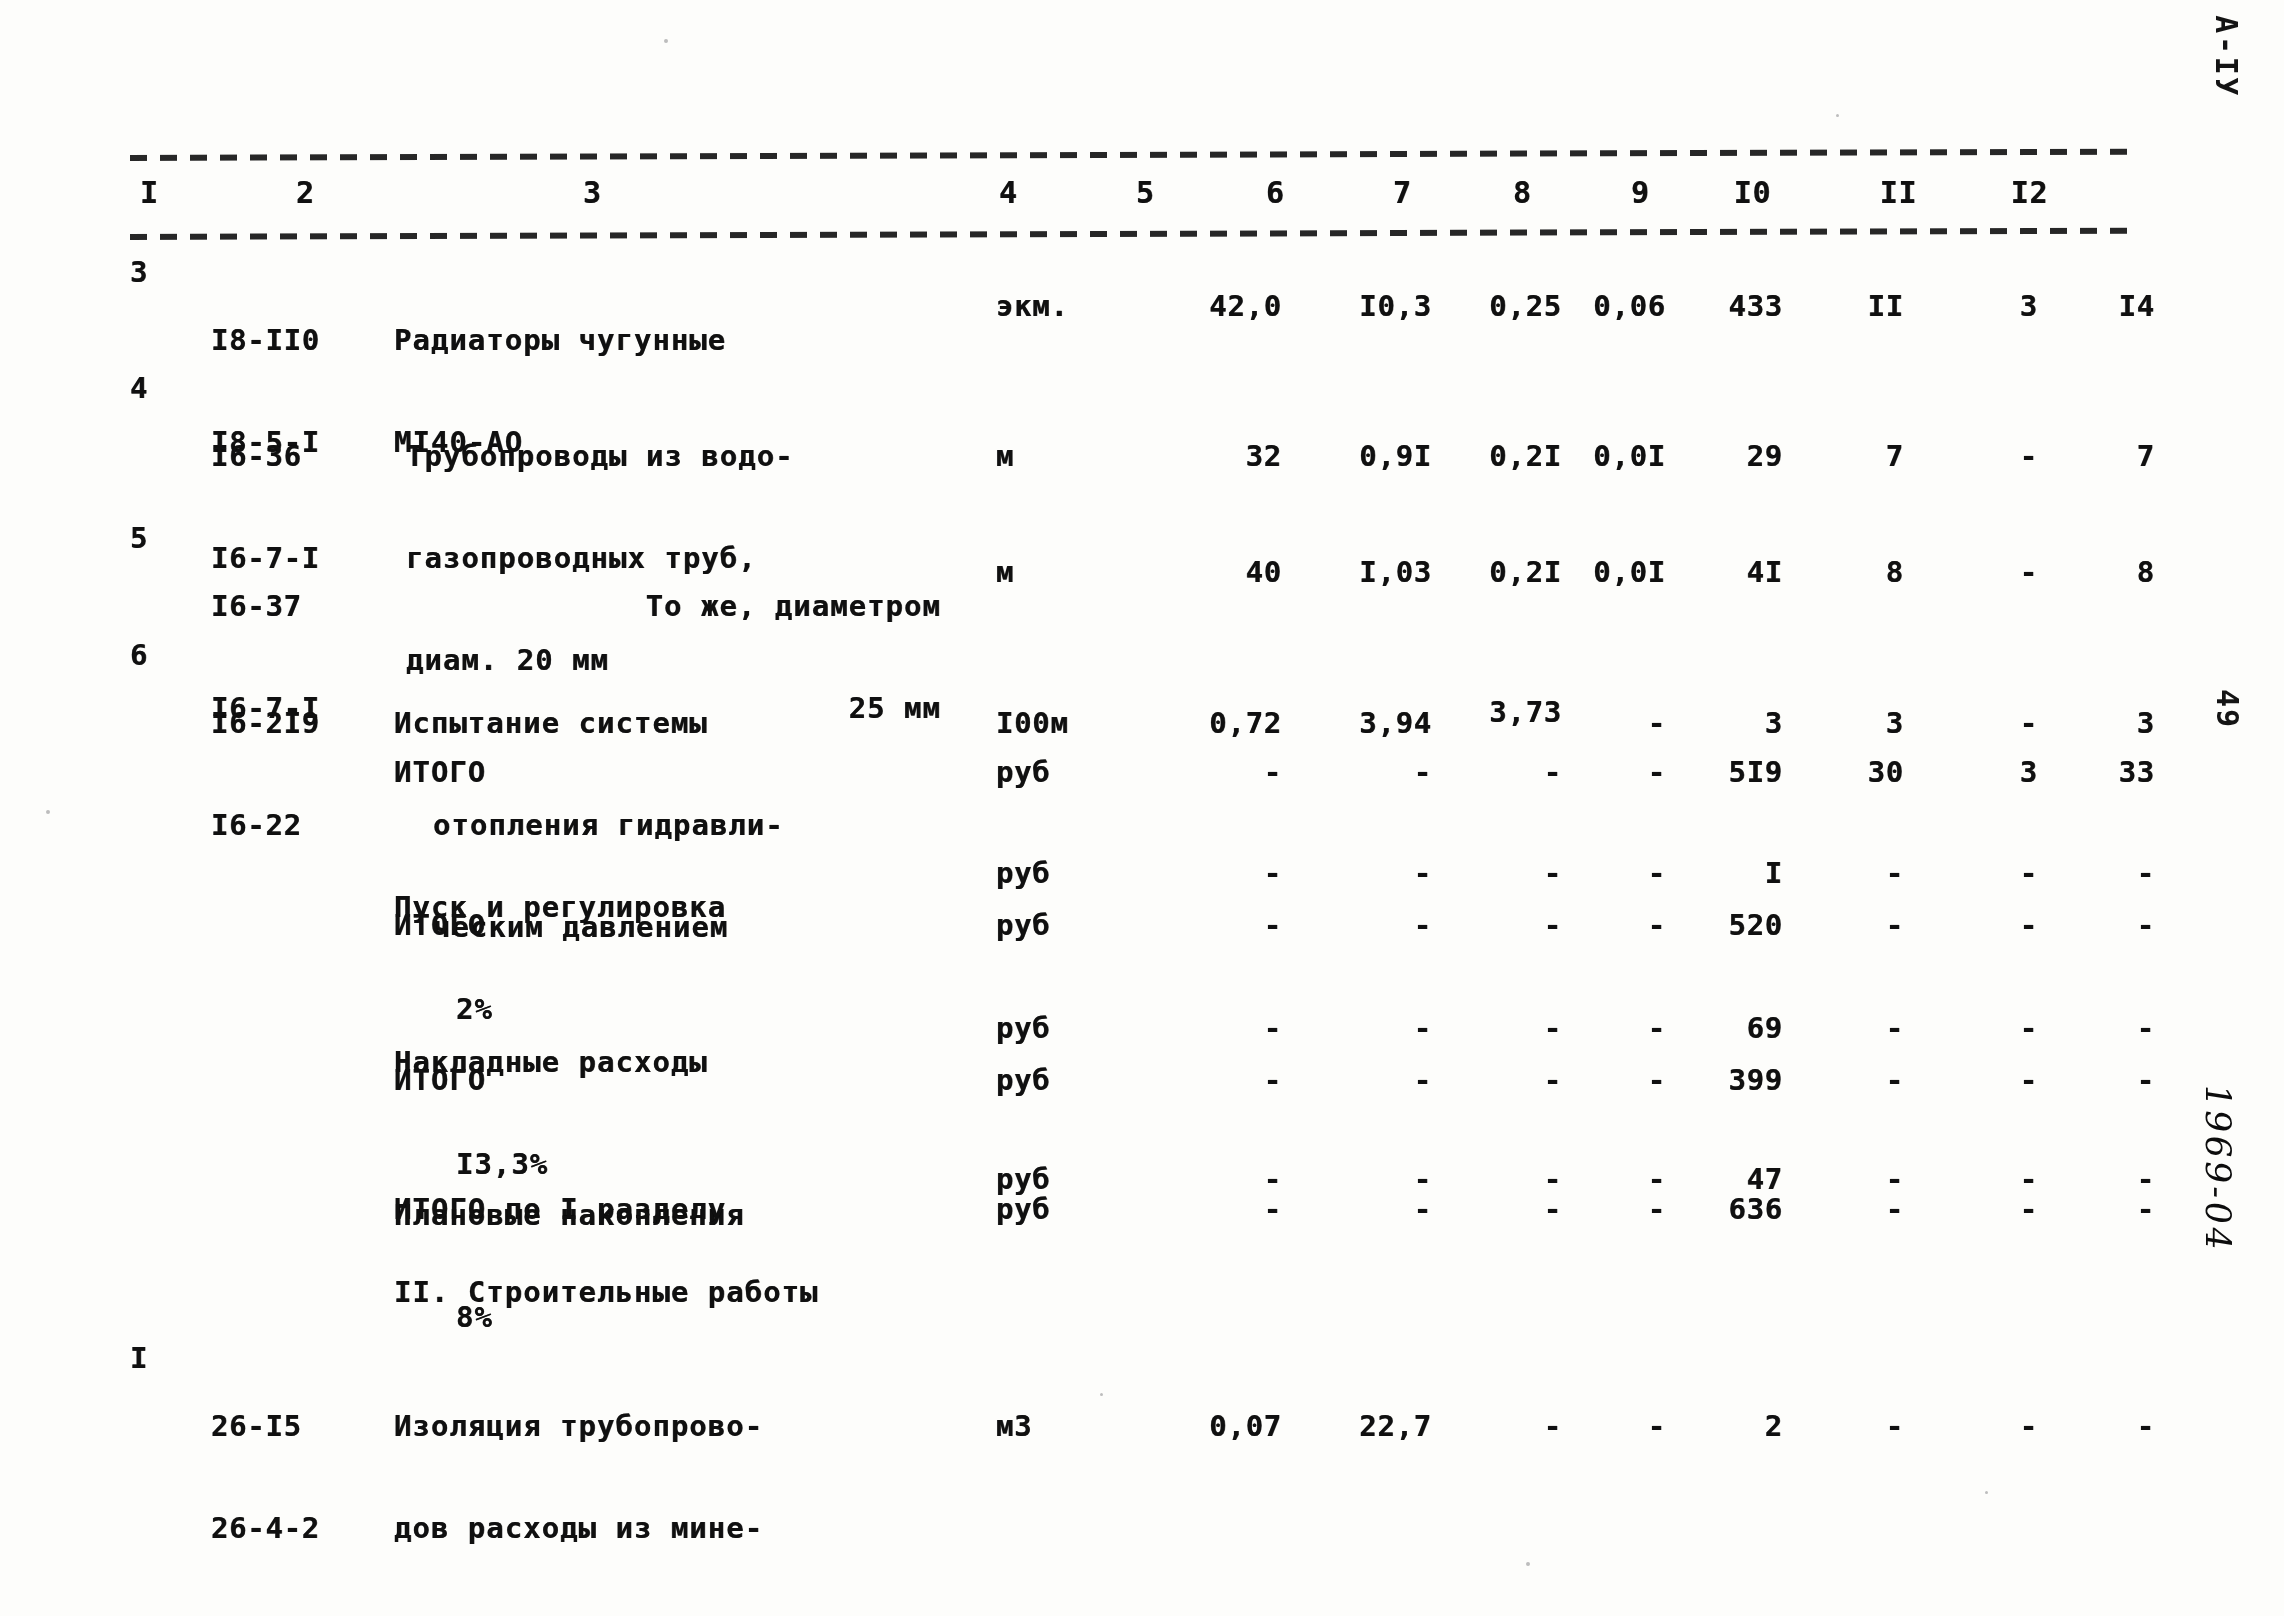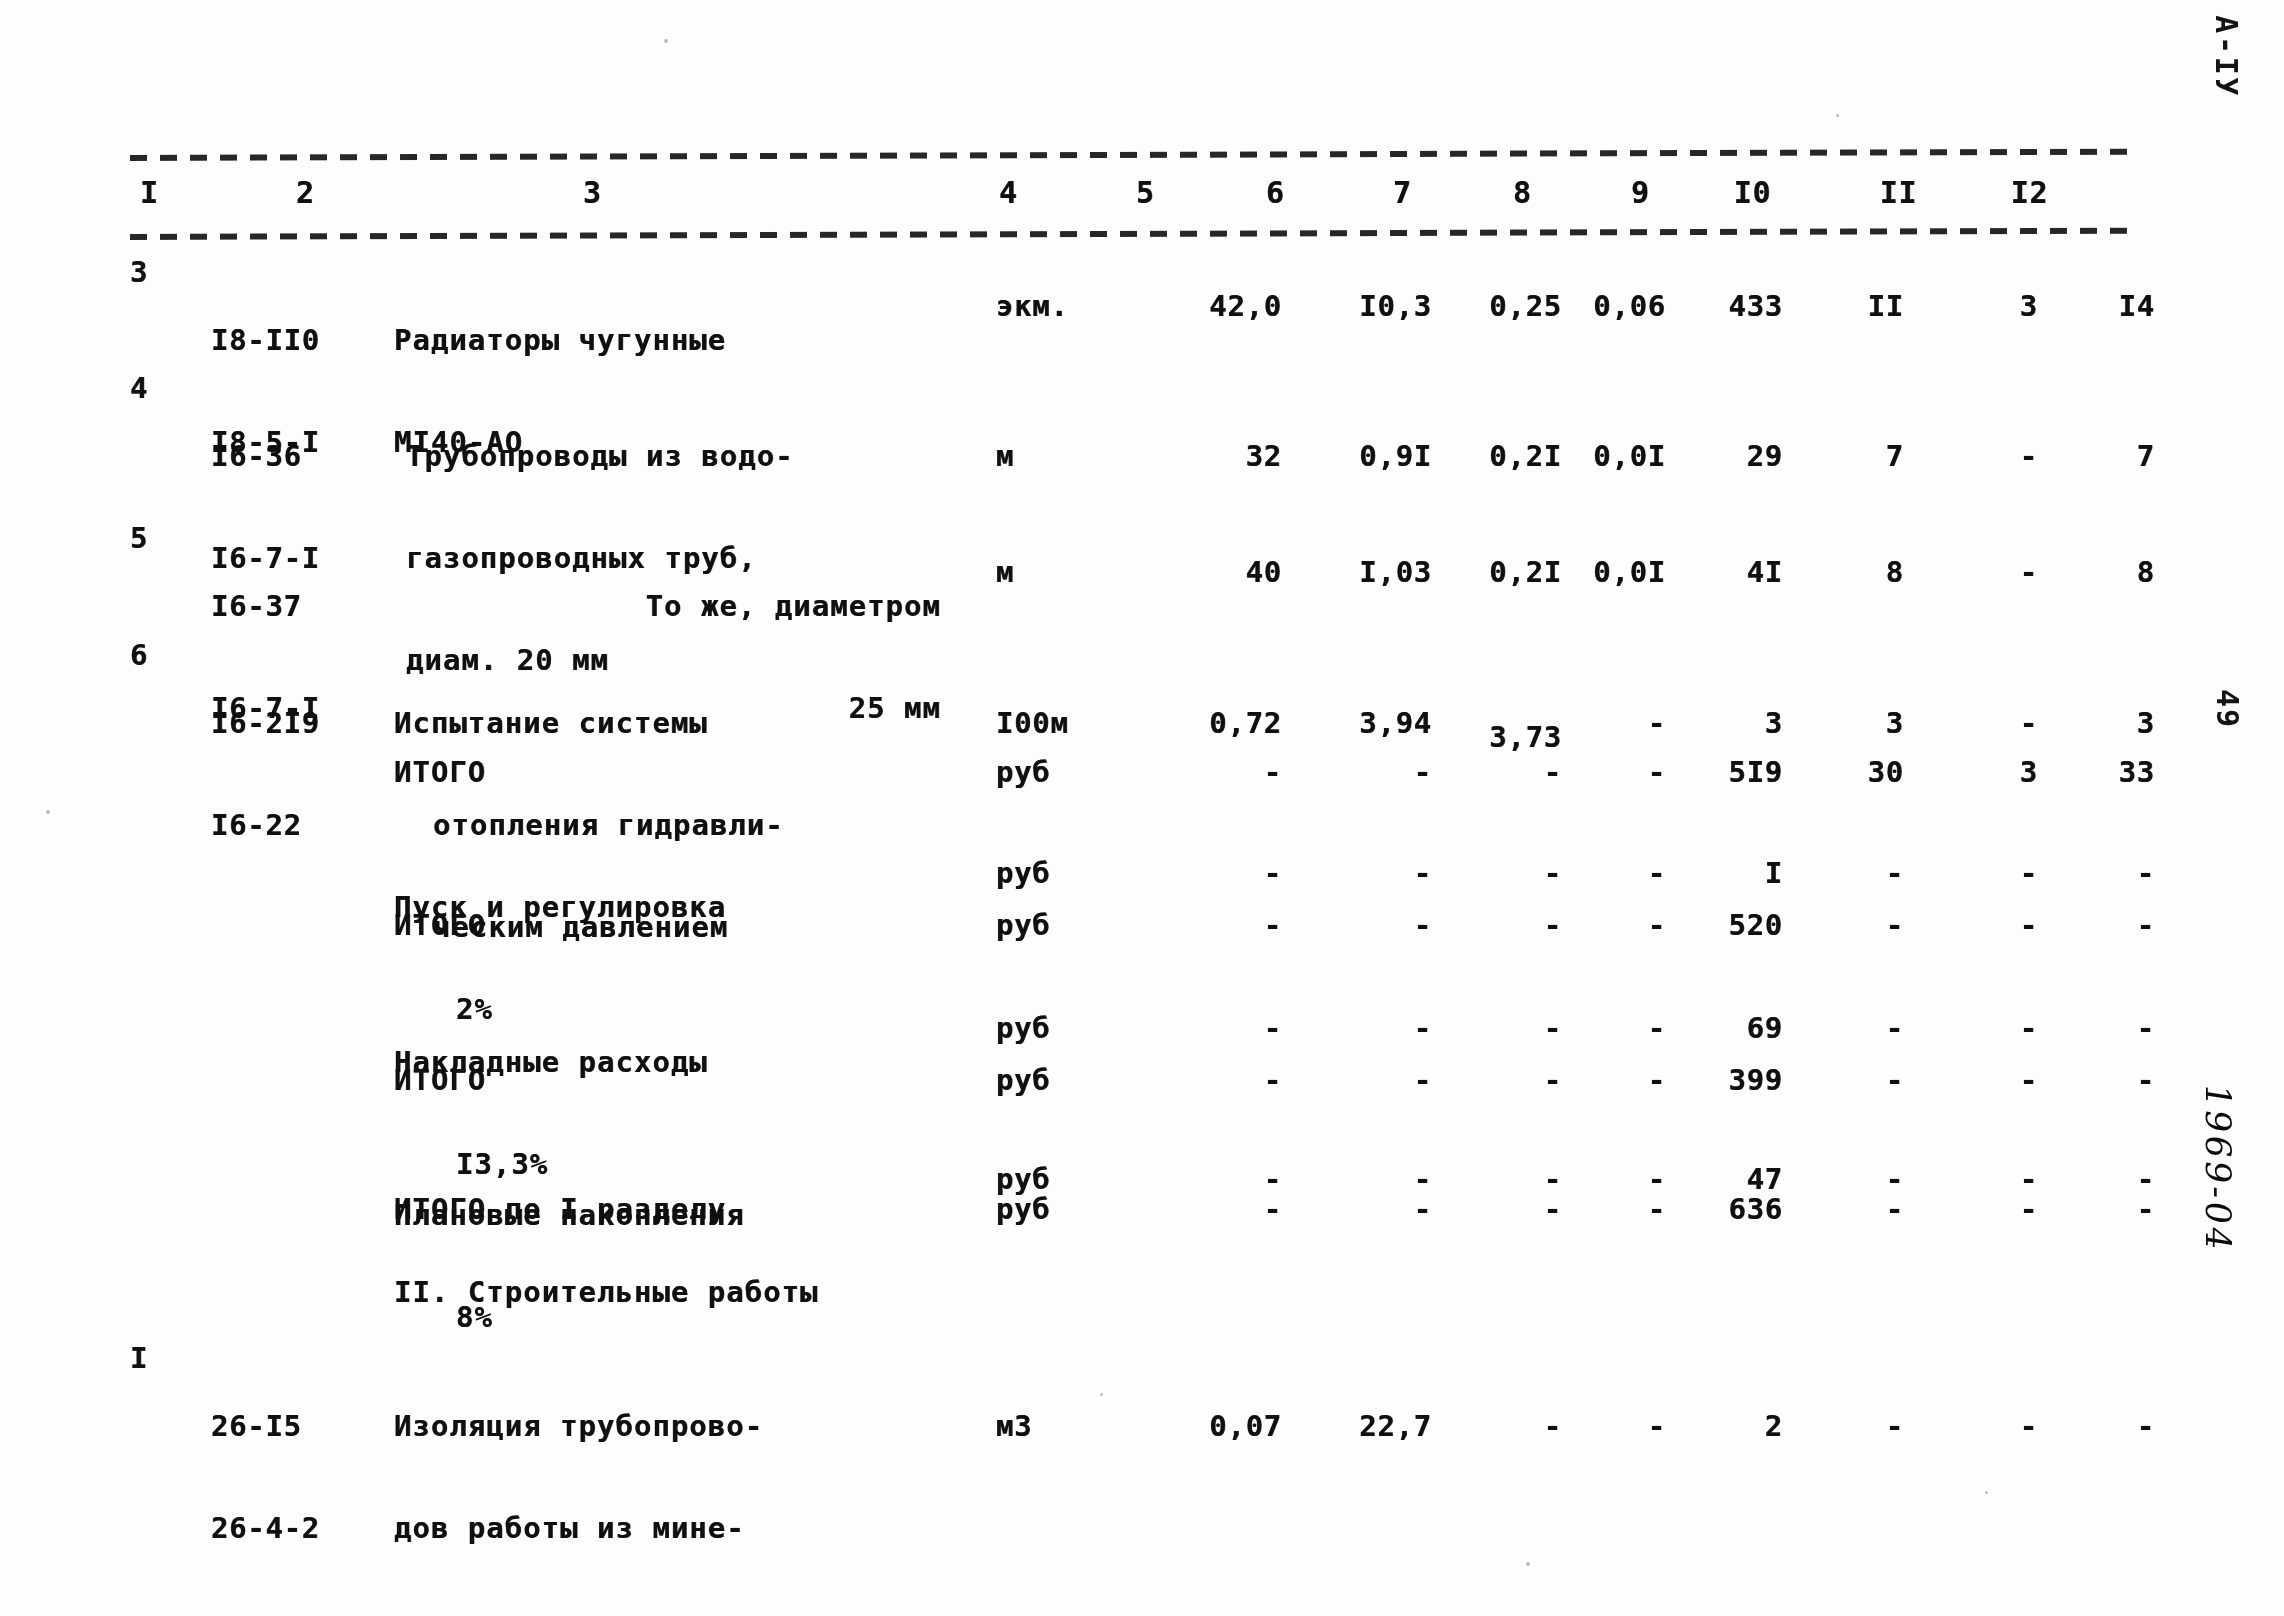--- a/index.html
+++ b/index.html
@@ -262,21 +262,21 @@
         <span>I6-22</span>
       </div>
       <div class="c col3 lines desc" style="top:5.2px;">
         <span>Испытание системы</span>
         <span class="indent3">отопления гидравли-</span>
         <span class="indent3">ческим давлением</span>
       </div>
       <div class="c col4" style="top:73px;">I00м</div>
       <div class="c col5" style="top:73px;">0,72</div>
       <div class="c col6" style="top:73px;">3,94</div>
-      <div class="c col7" style="top:87px;">3,73</div>
+      <div class="c col7" style="top:62px;">3,73</div>
       <div class="c col8" style="top:73px;">-</div>
       <div class="c col9" style="top:73px;">3</div>
       <div class="c col10" style="top:73px;">3</div>
       <div class="c col11" style="top:73px;">-</div>
       <div class="c col12" style="top:73px;">3</div>
     </div>
 
     <div class="row" style="height:68px;">
       <div class="c col3 desc" style="top:2.6px;">ИТОГО</div>
       <div class="c col4" style="top:2.6px;">руб</div>
@@ -382,21 +382,21 @@
     </div>
 
     <div class="row" style="height:130px;">
       <div class="c col1" style="top:0px;">I</div>
       <div class="c col2 lines" style="top:0px;">
         <span>26-I5</span>
         <span>26-4-2</span>
       </div>
       <div class="c col3 lines desc" style="top:0px;">
         <span>Изоляция трубопрово-</span>
-        <span>дов работы из мине-</span>
+        <span>дов расходы из мине-</span>
         <span>ральной ваты</span>
       </div>
       <div class="c col4" style="top:68px;">м3</div>
       <div class="c col5" style="top:68px;">0,07</div>
       <div class="c col6" style="top:68px;">22,7</div>
       <div class="c col7" style="top:68px;">-</div>
       <div class="c col8" style="top:68px;">-</div>
       <div class="c col9" style="top:68px;">2</div>
       <div class="c col10" style="top:68px;">-</div>
       <div class="c col11" style="top:68px;">-</div>

